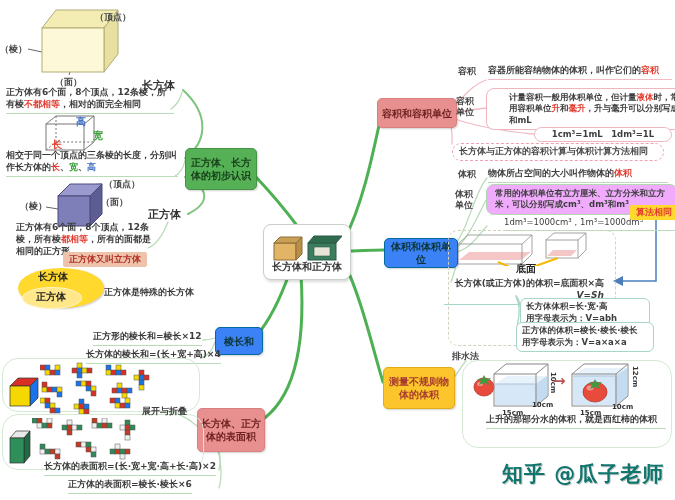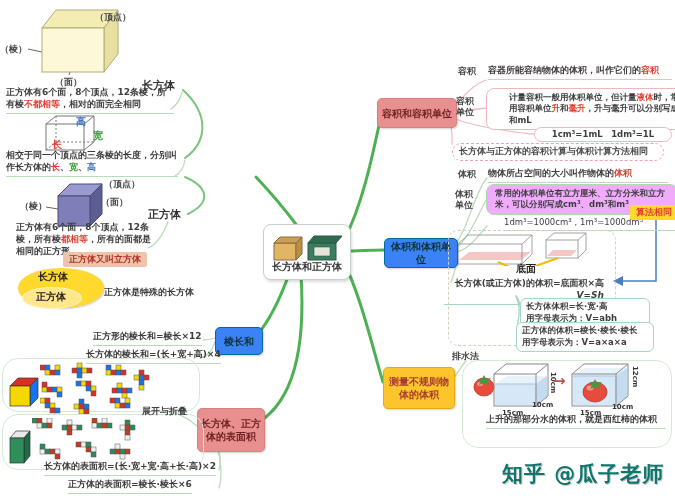--- a/index.html
+++ b/index.html
@@ -141,20 +141,21 @@
   </div>
 
   <div class="hl-box" style="left:63px;top:252px;width:76px">正方体又叫立方体</div>
 
   <div class="abs" style="left:18px;top:268px;width:86px;height:40px;background:#ffd92e;border-radius:50%;box-shadow:1px 1px 2px rgba(0,0,0,.2)"></div>
   <div class="abs" style="left:22px;top:287px;width:58px;height:20px;background:#ffe78a;border:1.5px solid #fdf3c0;border-radius:50%"></div>
   <div class="abs" style="left:38px;top:272px;font:700 10px/1 'DejaVu Sans',sans-serif;color:#222">长方体</div>
   <div class="abs" style="left:36px;top:292px;font:700 10px/1 'DejaVu Sans',sans-serif;color:#222">正方体</div>
   <div class="abs t" style="left:104px;top:287px;width:120px">正方体是特殊的长方体</div>
 
+  <div class="node g-node" style="left:185px;top:148px;width:66px;height:36px">正方体、长方体的初步认识</div>
   <div class="abs" style="left:142px;top:80px;font:700 11px/1 'DejaVu Sans',sans-serif;color:#333">长方体</div>
   <div class="abs" style="left:148px;top:209px;font:700 11px/1 'DejaVu Sans',sans-serif;color:#333">正方体</div>
 
   <div class="node center-node" style="left:263px;top:224px;width:82px;height:50px;flex-direction:column;gap:1px">
     <svg width="70" height="28">
       <rect x="2" y="10" width="22" height="17" fill="#e2b566" stroke="#8a6d3b"></rect>
       <polygon points="2,10 8,4 30,4 24,10" fill="#caa055" stroke="#8a6d3b"></polygon>
       <polygon points="24,10 30,4 30,21 24,27" fill="#b98f45" stroke="#8a6d3b"></polygon>
       <rect x="36" y="10" width="28" height="17" fill="#3b7d5e" stroke="#2a5a44"></rect>
       <polygon points="36,10 42,3 70,3 64,10" fill="#2f6b4f" stroke="#2a5a44"></polygon>

